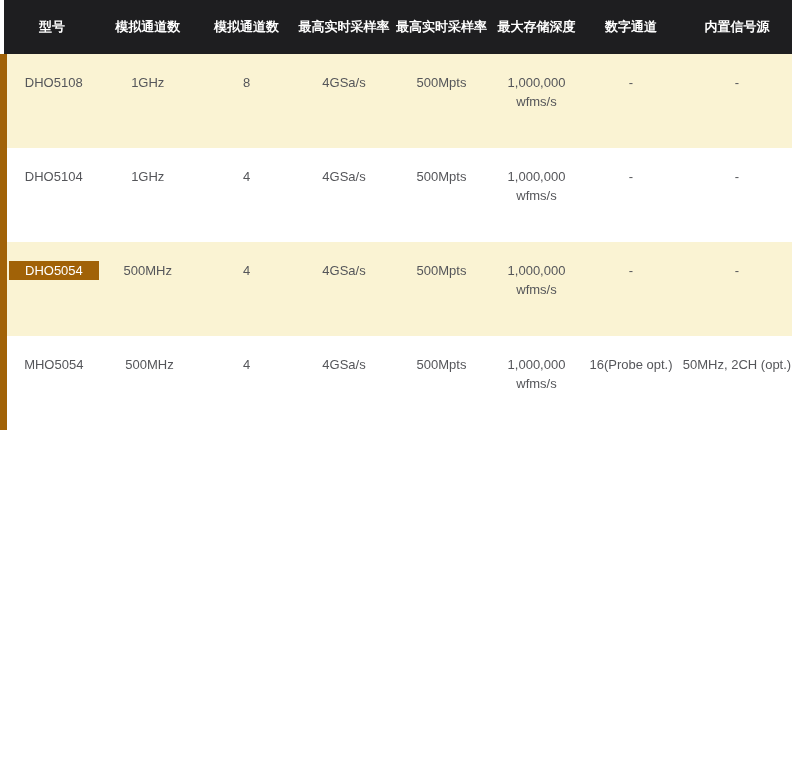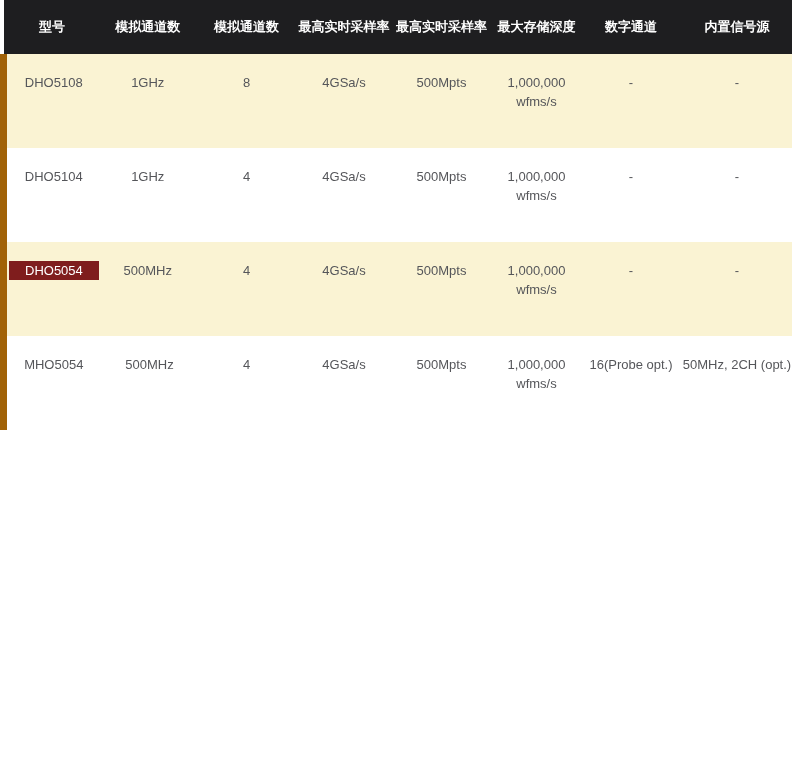--- a/index.html
+++ b/index.html
@@ -31,21 +31,21 @@
     padding: 20px 2px 0;
     font-size: 13px;
     color: #55565a;
     text-align: center;
     line-height: 1.45;
   }
   .spec-table tbody tr:nth-child(odd) { background: #faf3d3; }
   .spec-table tbody tr:nth-child(even) { background: #ffffff; }
   .spec-table tbody td:first-child { border-left: 7px solid #a16207; }
   .text-selected {
-    background: #7f1d1d;
+    background: #a16207;
     color: #ffffff;
     padding: 2px 16px;
   }
 </style>
 </head>
 <body>
 
 <table class="spec-table">
   <colgroup>
     <col style="width:97px">

